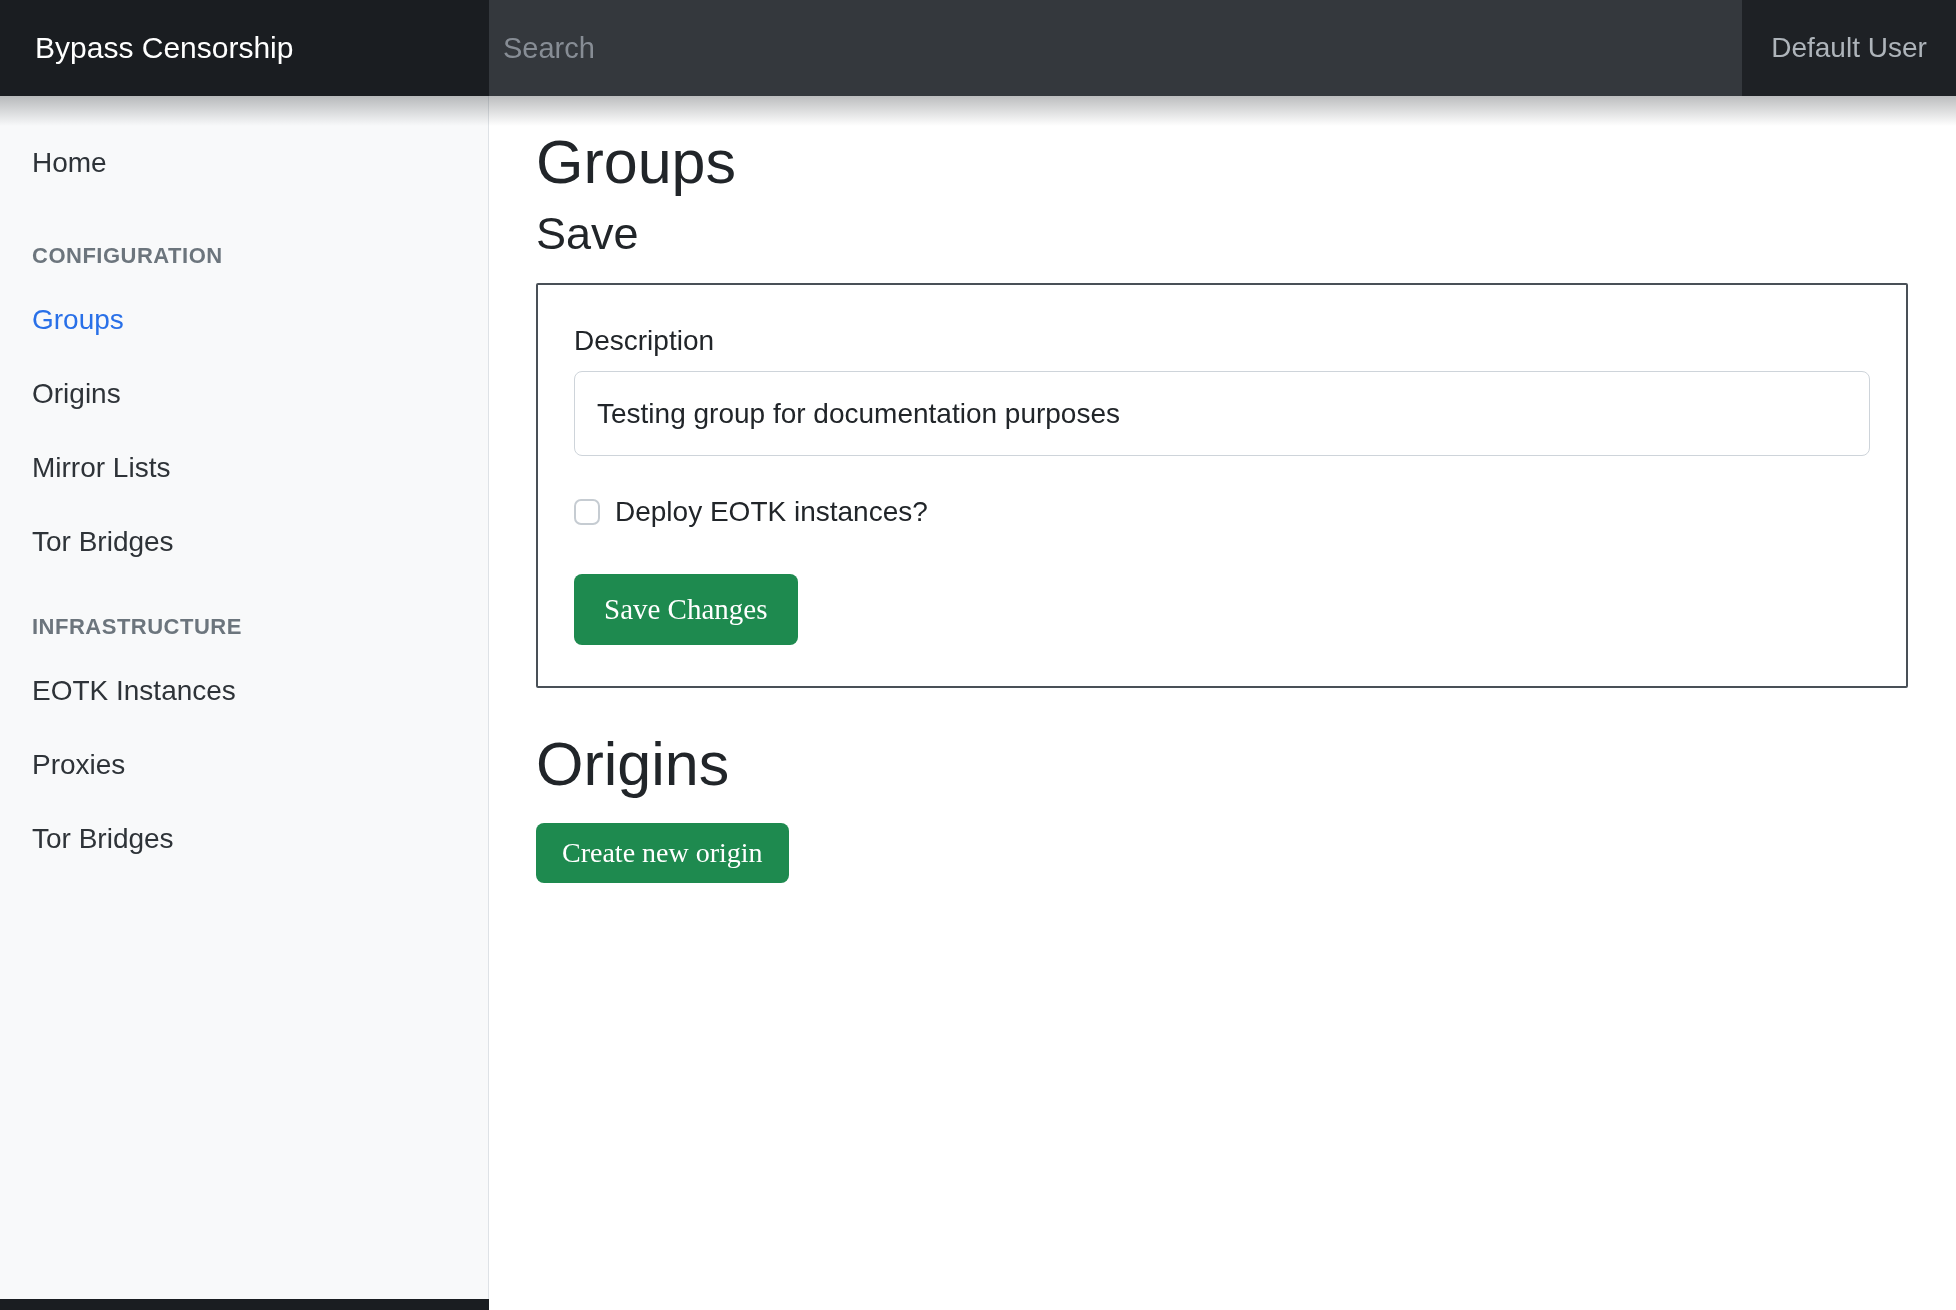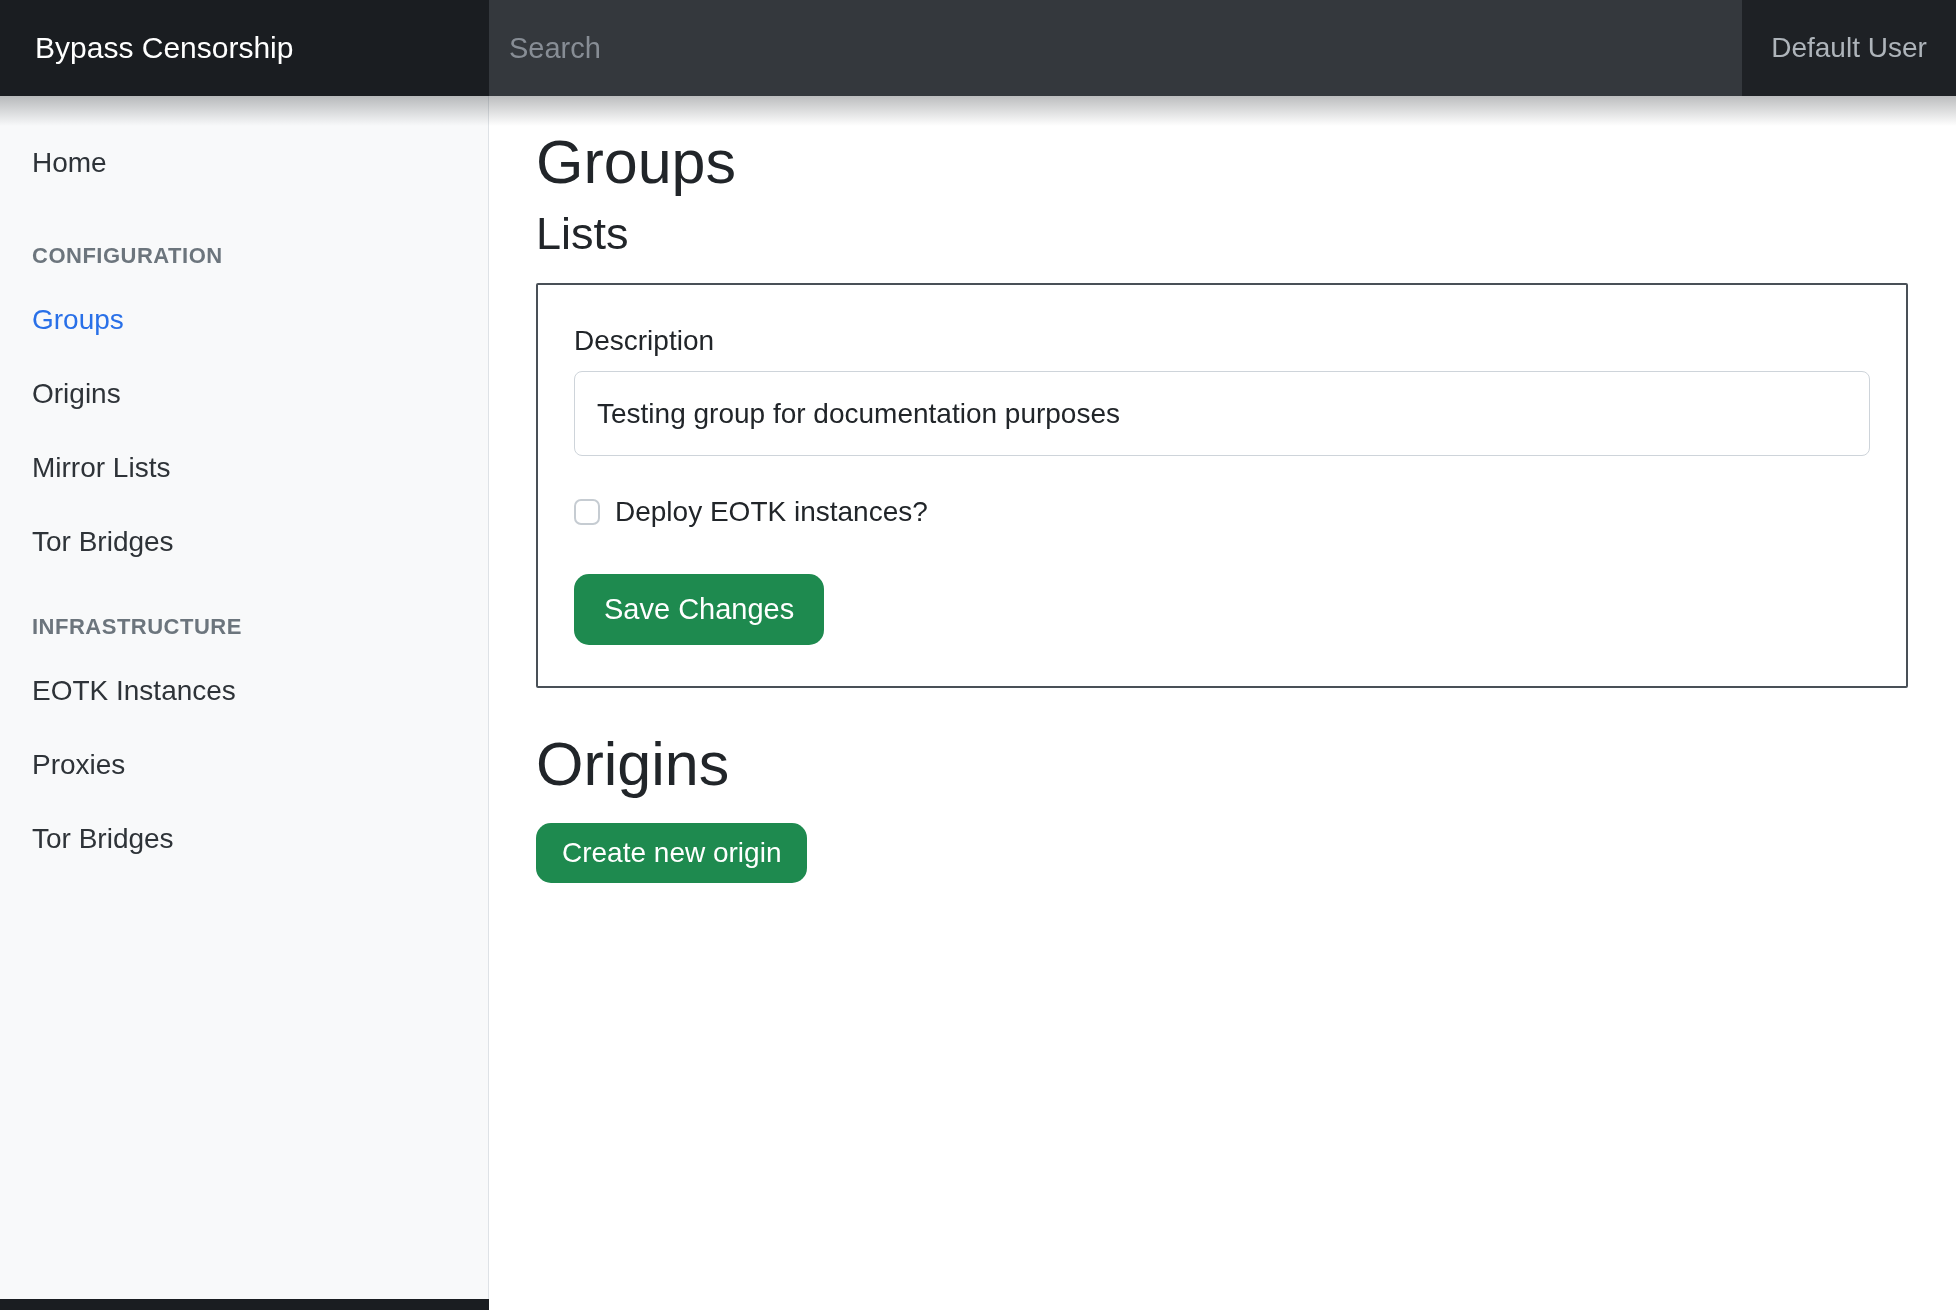--- a/index.html
+++ b/index.html
@@ -13,21 +13,21 @@
   
   .navbar { display:flex; height:96px; flex:0 0 96px; width:100%; }
   .brand {
     width:489px; flex:0 0 489px; background:var(--c-brand-bg);
     color:#ffffff; font-size:30px; font-weight:500;
     display:flex; align-items:center; padding-left:35px; cursor:pointer;
   }
   .searchwrap { flex:1 1 auto; background:var(--c-search-bg); display:flex; align-items:center; }
   .search {
     width:100%; height:100%; background:transparent; border:0; outline:none;
-    font-family:inherit; font-size:29px; color:#e9ecef; padding-left:20px;
+    font-family:inherit; font-size:29px; color:#e9ecef; padding-left:14px;
   }
   .search::placeholder { color:#878d95; opacity:1; }
   .user {
     flex:0 0 214px; width:214px; background:var(--c-user-bg);
     display:flex; align-items:center; justify-content:center;
     font-size:28px; color:#aeb4ba; cursor:pointer; white-space:nowrap;
   }
 
   
   .content-row { position:relative; flex:1 1 auto; display:flex; width:100%; overflow:hidden; }
@@ -72,22 +72,22 @@
     padding:0 22px; outline:none;
   }
   .check-row { display:flex; align-items:center; margin-top:40px; }
   .checkbox {
     width:26px; height:26px; border:2px solid #c6ccd2; border-radius:7px;
     background:#ffffff; flex:0 0 26px; cursor:pointer;
   }
   .check-label { font-size:28px; color:#212529; margin-left:15px; }
 
   .btn {
-    display:inline-block; border:0; border-radius:15px; cursor:pointer;
-    background:var(--c-green); color:#ffffff; font-family:Liberation Sans, sans-serif;
+    display:inline-block; border:0; border-radius:8px; cursor:pointer;
+    background:var(--c-green); color:#ffffff; font-family:Liberation Serif, serif;
   }
   .btn-save { margin-top:46px; font-size:29px; padding:19px 30px; }
   .btn-create { font-size:28px; padding:14px 26px; margin-top:2px; }
 
   .origins-title { font-size:61px; font-weight:500; color:#212529; line-height:1.2; margin-bottom:20px; }
 
   
   .bottom-strip {
     position:absolute; left:0; bottom:0; width:489px; height:11px;
     background:var(--c-brand-bg); z-index:6;
@@ -127,21 +127,21 @@
           <a class="side-link">EOTK Instances</a>
           <a class="side-link">Proxies</a>
           <a class="side-link">Tor Bridges</a>
         </div>
 
       </nav>
     </aside>
 
     <main class="main">
       <h1 class="page-title">Groups</h1>
-      <h2 class="group-title">Lists</h2>
+      <h2 class="group-title">Save</h2>
 
       <section class="card">
         <label class="field-label">Description</label>
         <input class="text-input" type="text" value="Testing group for documentation purposes" style="">
 
         <div class="check-row">
           <span class="checkbox"></span>
           <span class="check-label">Deploy EOTK instances?</span>
         </div>
 

